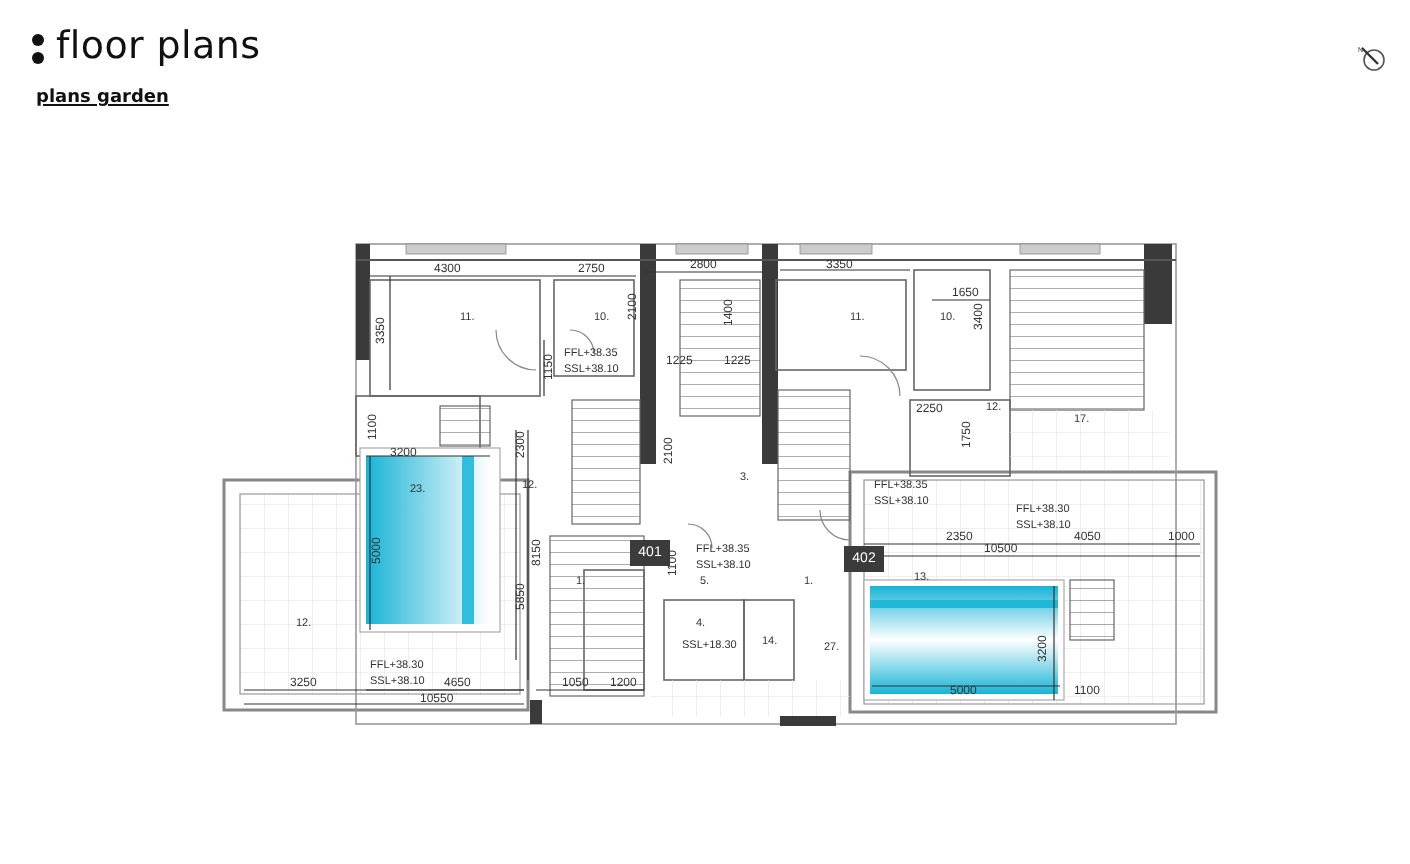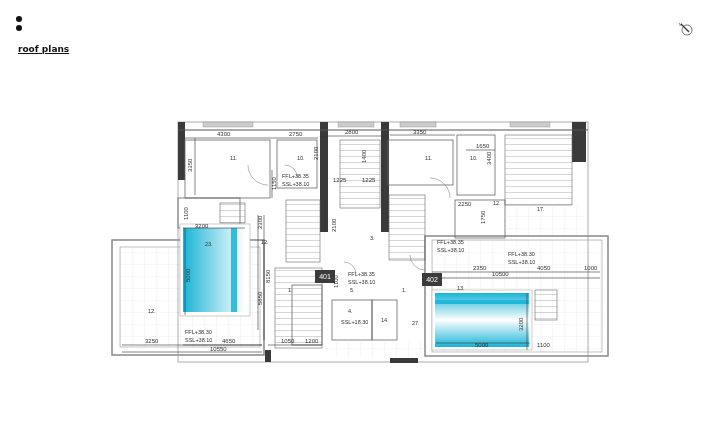--- a/index.html
+++ b/index.html
@@ -17,22 +17,23 @@
   .badge { position:absolute; height:13px; background:#3b3b3b; color:#fff; font-size:7px; display:flex; align-items:center; justify-content:center; font-family:"Liberation Sans", sans-serif; }
 </style>
 </head>
 <body>
 
 <div class="brand">
   <div class="brand-dots">
       <span></span>
       <span></span>
     </div>
+  <span class="brand-title">floor plans</span>
 </div>
-<a class="sub-link">roof plans</a>
+<a class="sub-link">plans garden</a>
 
 <svg class="compass" viewBox="0 0 14 14">
   <circle cx="8" cy="8" r="5" fill="none" stroke="#555" stroke-width="0.8"></circle>
   <line x1="2" y1="2" x2="10" y2="10" stroke="#333" stroke-width="1.2"></line>
   <text x="0" y="4" font-size="3.5" fill="#333">N</text>
 </svg>
 
 <svg class="plan" viewBox="0 0 705 432">
   <defs>
     <pattern id="grid" width="12" height="12" patternUnits="userSpaceOnUse">

